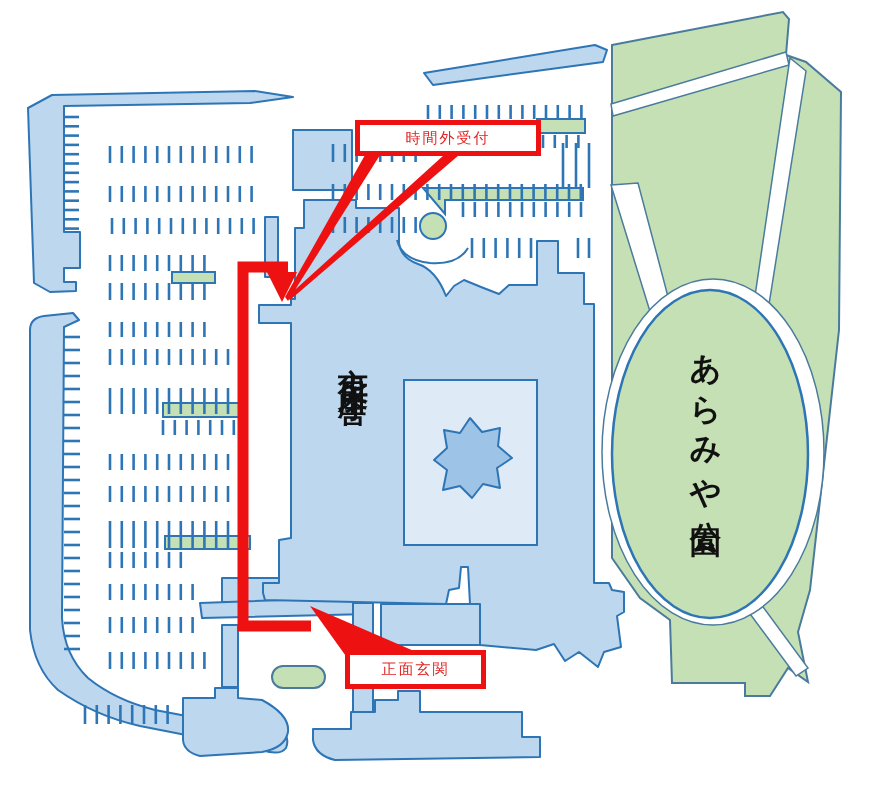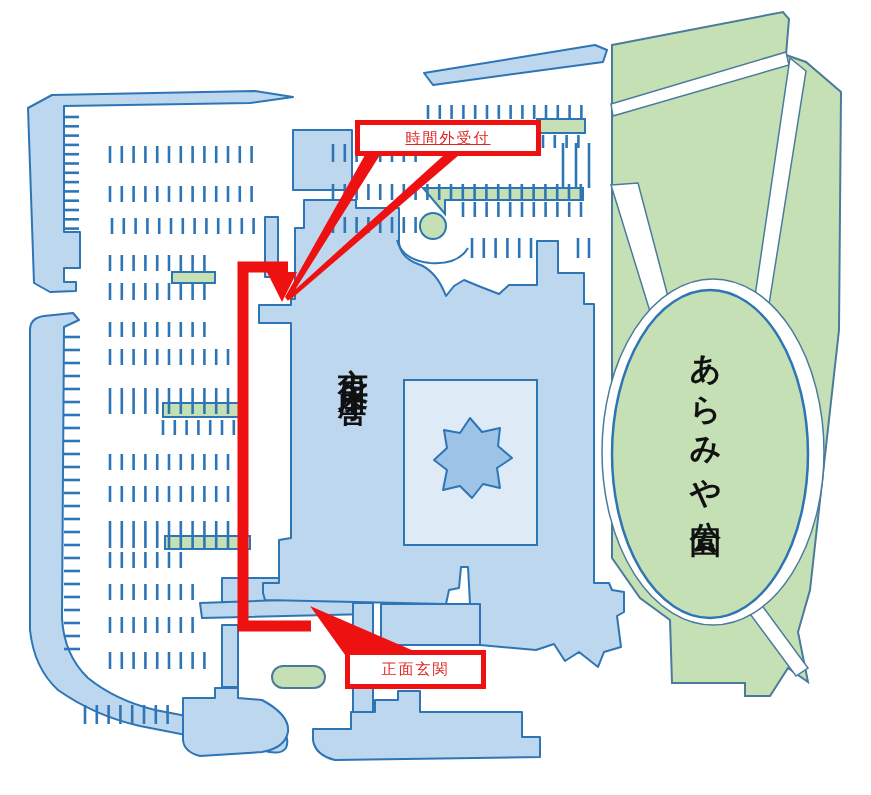--- a/index.html
+++ b/index.html
@@ -8,21 +8,21 @@
   #stage{position:absolute;left:0;top:0;width:871px;height:795px;}
   svg{position:absolute;left:0;top:0;}
   .callout{position:absolute;background:#ffffff;border:5px solid #ee1111;
            display:flex;align-items:center;justify-content:center;
            color:#e02525;font-size:15px;letter-spacing:2px;font-weight:500;
            box-sizing:border-box;}
   .vlabel{position:absolute;writing-mode:vertical-rl;text-orientation:upright;
           color:#111;font-weight:600;line-height:1;}
   #label-building{left:338px;top:344px;font-size:30px;letter-spacing:7px;}
   #label-park{left:690px;top:332px;font-size:31px;letter-spacing:6px;}
-  #callout1{left:355px;top:120px;width:186px;height:36px;text-decoration:underline;}
+  #callout1{left:355px;top:120px;width:186px;height:36px;}
   #callout2{left:345px;top:650px;width:141px;height:39px;}
 </style>
 </head>
 <body>
 
 <div id="stage">
 <svg width="871" height="795" viewBox="0 0 871 795">
 
   <g>
     <path d="M612,45 L783,12 L789,19 L786,55 L806,62 L841,92 L839,330 L810,590 L798,632 L808,682 L788,668 L770,696 L745,696 L745,683 L672,683 L670,620 L640,598 L612,558 Z" fill="#C5E0B4" stroke="#4A7B9D" stroke-width="2"></path>

